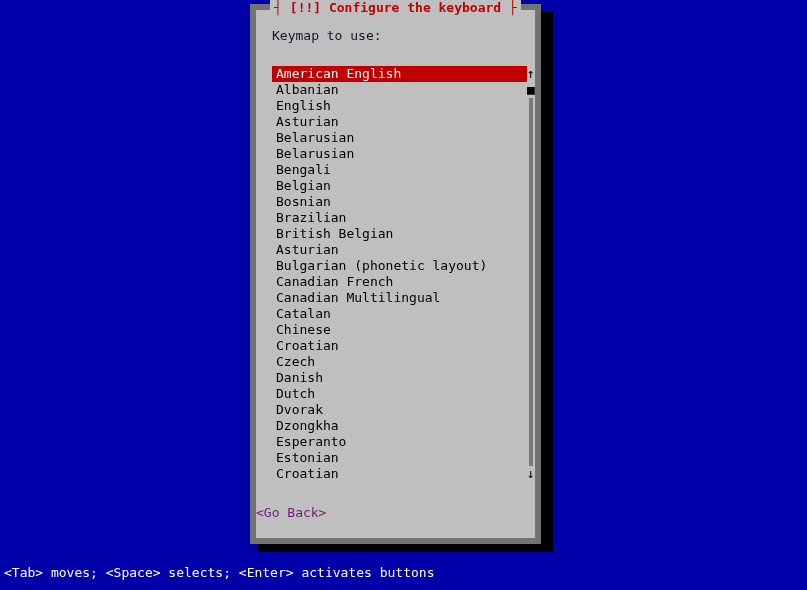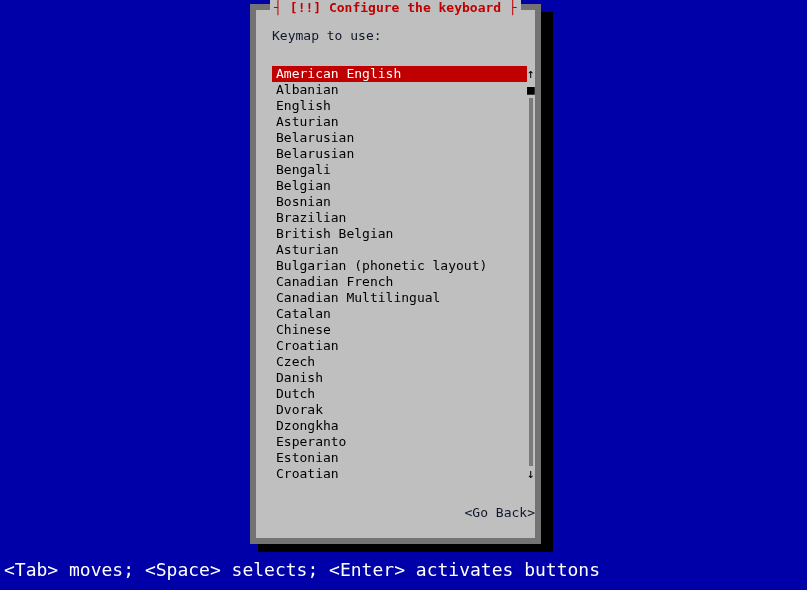--- a/index.html
+++ b/index.html
@@ -92,30 +92,30 @@
     top: 88px;
     width: 4px;
     height: 368px;
     background: #7a7a7a;
   }
   .go-back {
     position: absolute;
     left: 0;
     width: 100%;
     bottom: 18px;
-    text-align: right;
-    color: #0f172a;
+    text-align: left;
+    color: #701a75;
     cursor: pointer;
   }
   .footer {
     position: absolute;
     left: 4px;
     bottom: 10px;
     color: #fff;
-    font-size: 18px;
+    font-size: 13px;
   }
 </style>
 </head>
 <body>
 
 <div class="dialog-shadow"></div>
 
 <div class="dialog">
   <div class="title-row">
     <span class="title-text"><span>┤ </span><span>[!!]</span><span> Configure the keyboard </span><span>├</span></span>

